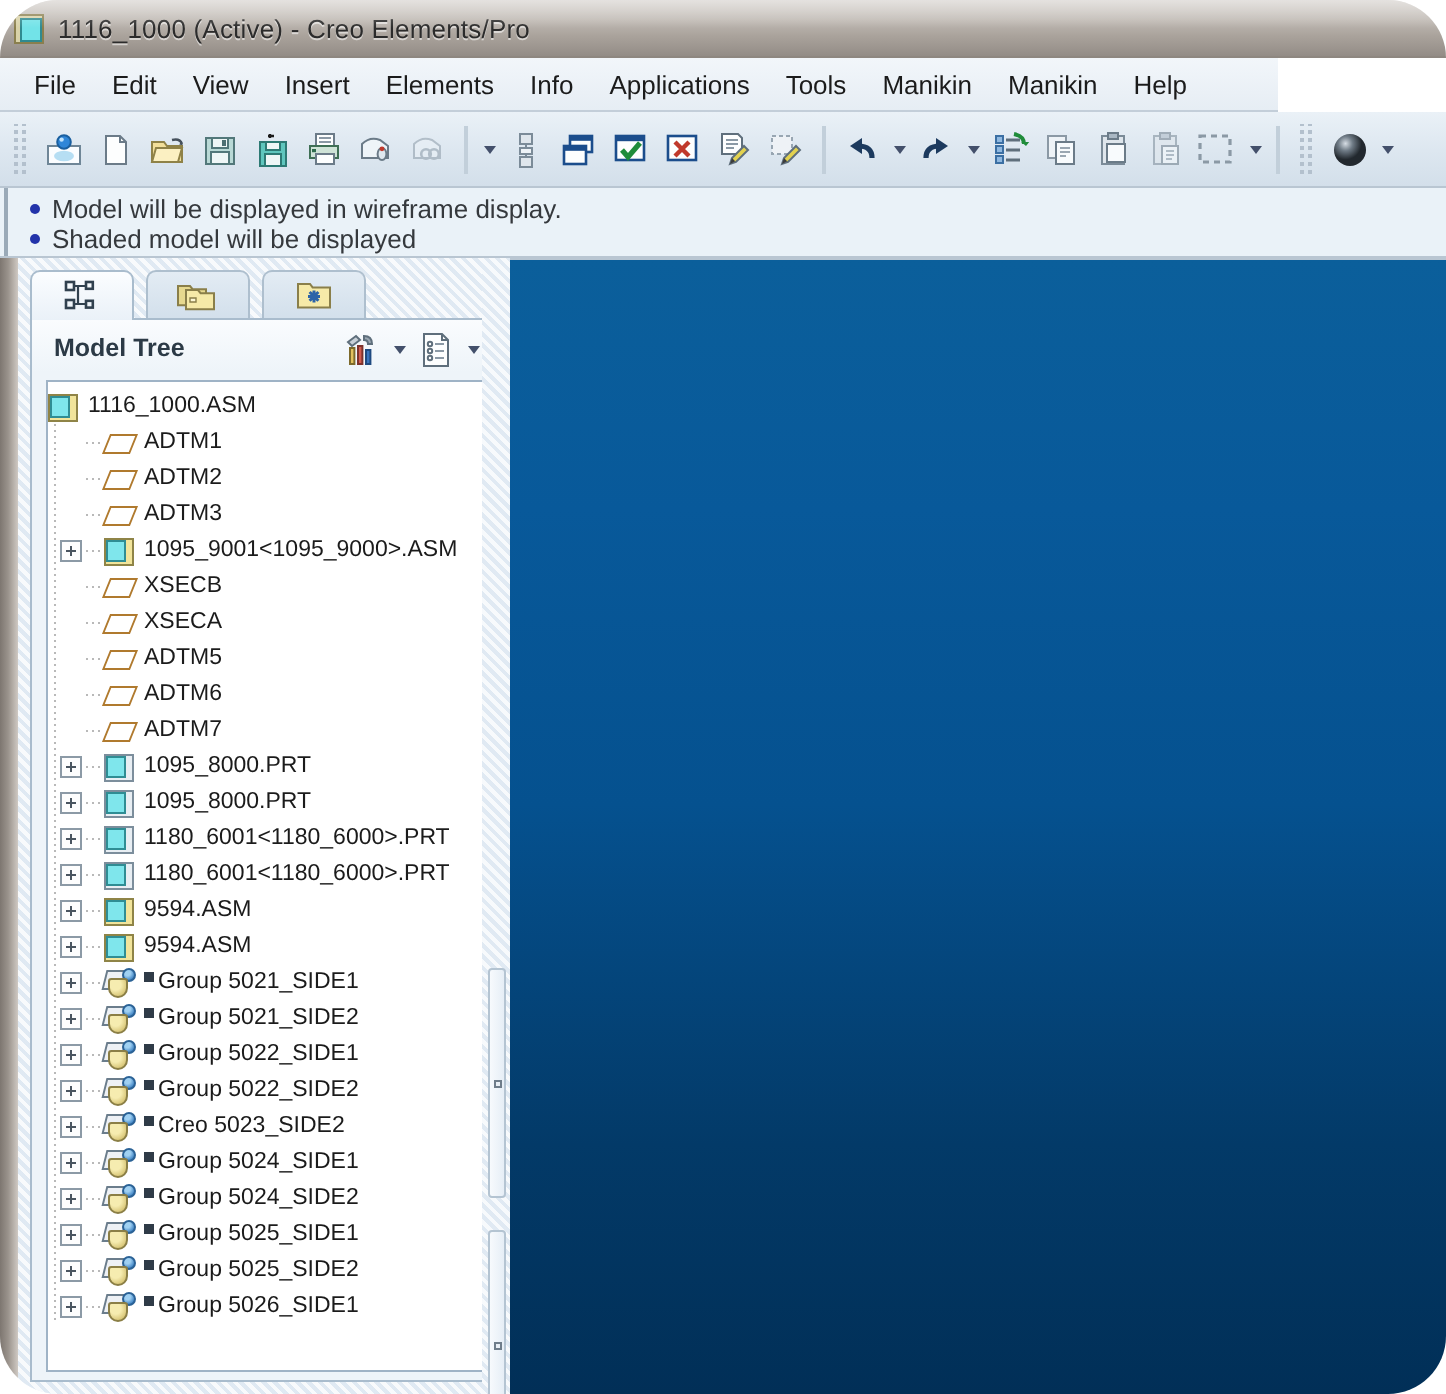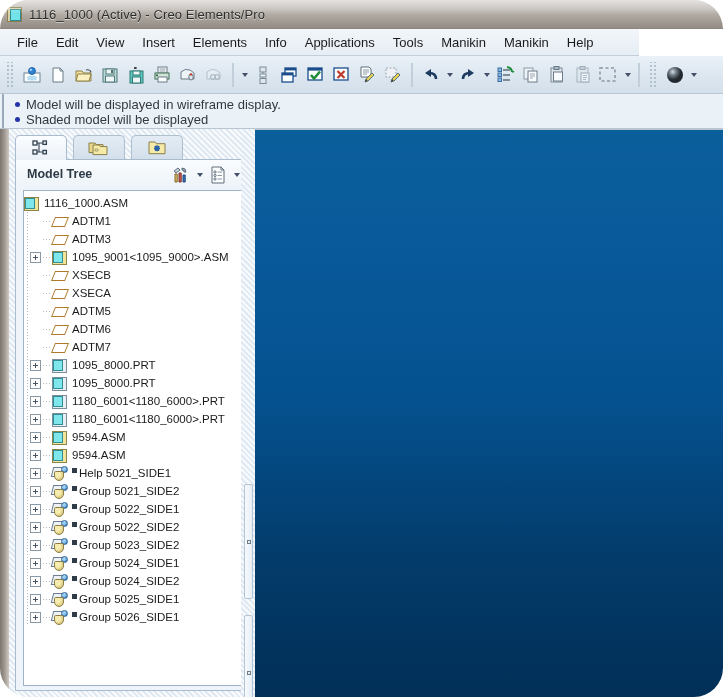--- a/index.html
+++ b/index.html
@@ -542,20 +542,27 @@
               <span class="exp-spacer"></span>
               <span class="dashline"></span>
               <span class="ic ic-dtm"></span>
               <span class="tlabel">ADTM1</span>
             </div>
             <div class="trow">
               <span class="vline"></span>
               <span class="exp-spacer"></span>
               <span class="dashline"></span>
               <span class="ic ic-dtm"></span>
+              <span class="tlabel">ADTM2</span>
+            </div>
+            <div class="trow">
+              <span class="vline"></span>
+              <span class="exp-spacer"></span>
+              <span class="dashline"></span>
+              <span class="ic ic-dtm"></span>
               <span class="tlabel">ADTM3</span>
             </div>
             <div class="trow">
               <span class="vline"></span>
               <span class="exp"></span>
               <span class="dashline"></span>
               <span class="ic ic-asm"></span>
               <span class="tlabel">1095_9001&lt;1095_9000&gt;.ASM</span>
             </div>
             <div class="trow">
@@ -636,21 +643,21 @@
               <span class="tlabel">9594.ASM</span>
             </div>
             <div class="trow">
               <span class="vline"></span>
               <span class="exp"></span>
               <span class="dashline"></span>
               <span class="ic ic-grp">
                 <span class="grp-dot"></span>
               </span>
               <span class="sq"></span>
-              <span class="tlabel">Help 5021_SIDE1</span>
+              <span class="tlabel">Group 5021_SIDE1</span>
             </div>
             <div class="trow">
               <span class="vline"></span>
               <span class="exp"></span>
               <span class="dashline"></span>
               <span class="ic ic-grp">
                 <span class="grp-dot"></span>
               </span>
               <span class="sq"></span>
               <span class="tlabel">Group 5021_SIDE2</span>
@@ -676,21 +683,21 @@
               <span class="tlabel">Group 5022_SIDE2</span>
             </div>
             <div class="trow">
               <span class="vline"></span>
               <span class="exp"></span>
               <span class="dashline"></span>
               <span class="ic ic-grp">
                 <span class="grp-dot"></span>
               </span>
               <span class="sq"></span>
-              <span class="tlabel">Group 5023_SIDE2</span>
+              <span class="tlabel">Creo 5023_SIDE2</span>
             </div>
             <div class="trow">
               <span class="vline"></span>
               <span class="exp"></span>
               <span class="dashline"></span>
               <span class="ic ic-grp">
                 <span class="grp-dot"></span>
               </span>
               <span class="sq"></span>
               <span class="tlabel">Group 5024_SIDE1</span>
@@ -707,20 +714,30 @@
             </div>
             <div class="trow">
               <span class="vline"></span>
               <span class="exp"></span>
               <span class="dashline"></span>
               <span class="ic ic-grp">
                 <span class="grp-dot"></span>
               </span>
               <span class="sq"></span>
               <span class="tlabel">Group 5025_SIDE1</span>
+            </div>
+            <div class="trow">
+              <span class="vline"></span>
+              <span class="exp"></span>
+              <span class="dashline"></span>
+              <span class="ic ic-grp">
+                <span class="grp-dot"></span>
+              </span>
+              <span class="sq"></span>
+              <span class="tlabel">Group 5025_SIDE2</span>
             </div>
             <div class="trow">
               <span class="vline"></span>
               <span class="exp"></span>
               <span class="dashline"></span>
               <span class="ic ic-grp">
                 <span class="grp-dot"></span>
               </span>
               <span class="sq"></span>
               <span class="tlabel">Group 5026_SIDE1</span>

